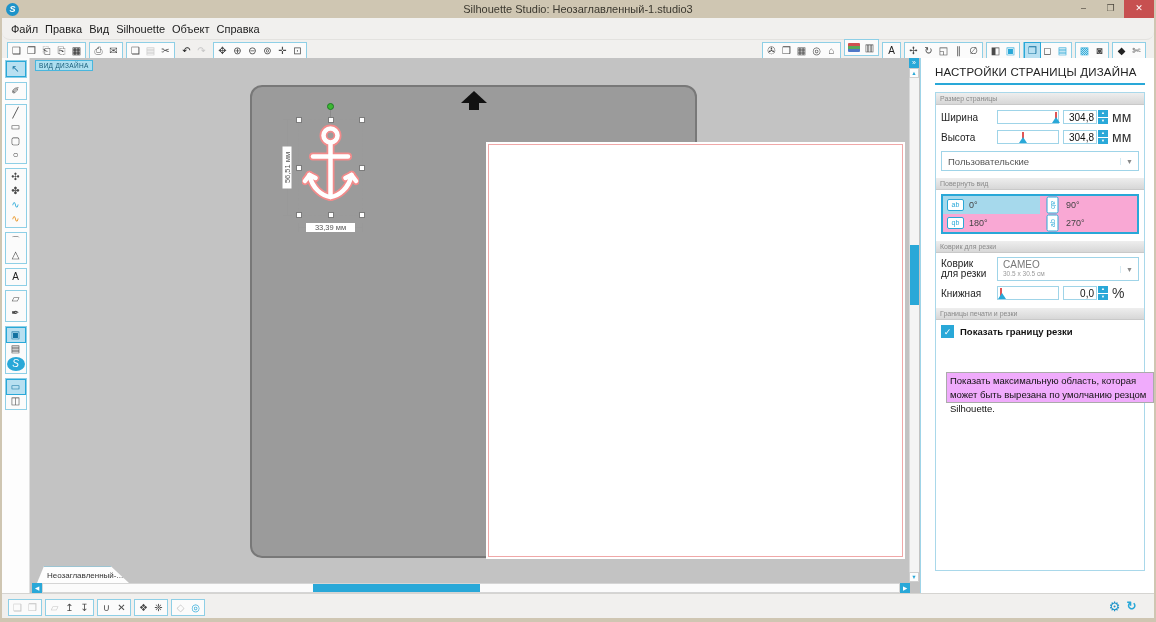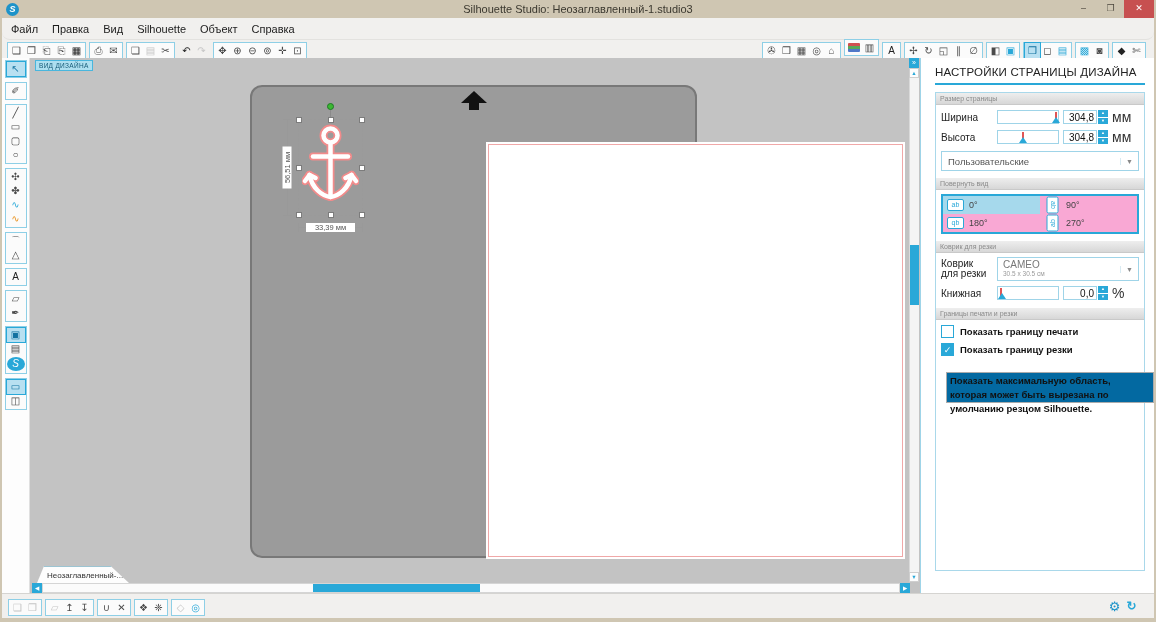--- a/index.html
+++ b/index.html
@@ -8,21 +8,21 @@
             border-left:2px solid #cfc6b2; border-right:2px solid #cfc6b2; border-bottom:4px solid #cfc6b2; }
   
   .titlebar { height:18px; background:#cfc6b2; display:flex; align-items:center; position:relative; }
   .logo { width:13px; height:13px; margin-left:4px; border-radius:50%; background:#1d93c9; color:#fff;
           font-size:9px; font-weight:bold; font-style:italic; text-align:center; line-height:13px; }
   .title { position:absolute; left:0; right:0; text-align:center; font-size:11px; color:#3b382f; }
   .win-controls { margin-left:auto; display:flex; height:18px; position:relative; z-index:2; }
   .win-btn { width:27px; height:18px; text-align:center; line-height:16px; font-size:9px; color:#4a463c; }
   .win-btn.close { width:30px; background:#c75050; color:#fff; }
   
-  .menubar { height:22px; background:#f1f0ee; display:flex; align-items:center; gap:14px; padding-left:9px;
+  .menubar { height:22px; background:#f1f0ee; display:flex; align-items:center; gap:7px; padding-left:9px;
              font-size:11px; color:#1c1c1c; border-bottom:1px solid #e3e2df;border-radius:8px; }
   .menu-item { cursor:default; }
   
   .toolbar { height:18px; background:#f1f0ee; display:flex; align-items:center; padding:0 5px; }
   .igroup { border:1px solid #8ecfe6; background:#fbfbfb; display:inline-flex; align-items:center;
             padding:0 1px; margin-right:3px; height:17px; }
   .igroup.nobox { border:none; background:transparent; }
   .icn { width:15px; height:15px; line-height:15px; text-align:center; font-size:10px; color:#4a4a4a; cursor:default; }
   .icn.disabled { color:#c6c6c6; }
   .icn.blue { color:#29a8d8; }
@@ -128,22 +128,22 @@
   .r90 { transform:rotate(90deg); } .r270 { transform:rotate(-90deg); }
   .mat-dd { flex:1; height:24px; border:1px solid #9fd4e8; display:flex; align-items:center; background:#fff; }
   .mat-dd .dd-col { flex:1; padding-left:5px; }
   .mat-dd .l1 { font-size:10px; color:#777; line-height:10px; }
   .mat-dd .l2 { font-size:6.5px; color:#9a9a9a; line-height:8px; }
   .cb-row { display:flex; align-items:center; gap:6px; padding:5px 5px 0 5px; }
   .checkbox { width:13px; height:13px; border:1px solid #29a8d8; background:#fff; flex:none;
               font-size:9px; line-height:12px; text-align:center; color:#fff; }
   .checkbox.checked { background:#29a8d8; }
   .cb-label { font-size:9.5px; color:#111; font-weight:bold; }
-  .tooltip { position:absolute; left:25px; right:0; top:314px; height:31px; background:#0369a1;
-             border:1px solid #ababab; font-size:9.5px; line-height:14px; color:#111; padding:1px 3px; z-index:5;font-weight:bold; }
+  .tooltip { position:absolute; left:25px; right:0; top:314px; height:31px; background:#f0abfc;
+             border:1px solid #ababab; font-size:9.5px; line-height:14px; color:#111; padding:1px 3px; z-index:5; }
   
   .bottombar { height:25px; background:#f1f0ee; border-top:1px solid #d5d4d1; display:flex;
                align-items:center; padding:0 6px; }
   .bb-right { margin-left:auto; display:flex; margin-right:4px; }
 </style>
 </head>
 <body>
 
 <div class="window">
 
@@ -447,24 +447,20 @@
               <span>▼</span>
             </span>
           </span>
           <span class="unit">%</span>
         </div>
 
         <div class="sec-gap"></div>
         <div class="sec-header">Границы печати и резки</div>
 
         <div class="cb-row">
-          <span class="checkbox"></span>
-          <span class="cb-label">Показать границу печати</span>
-        </div>
-        <div class="cb-row">
           <span class="checkbox checked">✓</span>
           <span class="cb-label">Показать границу резки</span>
         </div>
 
       </div>
 
       <div class="tooltip">Показать максимальную область, которая может быть вырезана по умолчанию резцом Silhouette.</div>
     </div>
   </div>
 

